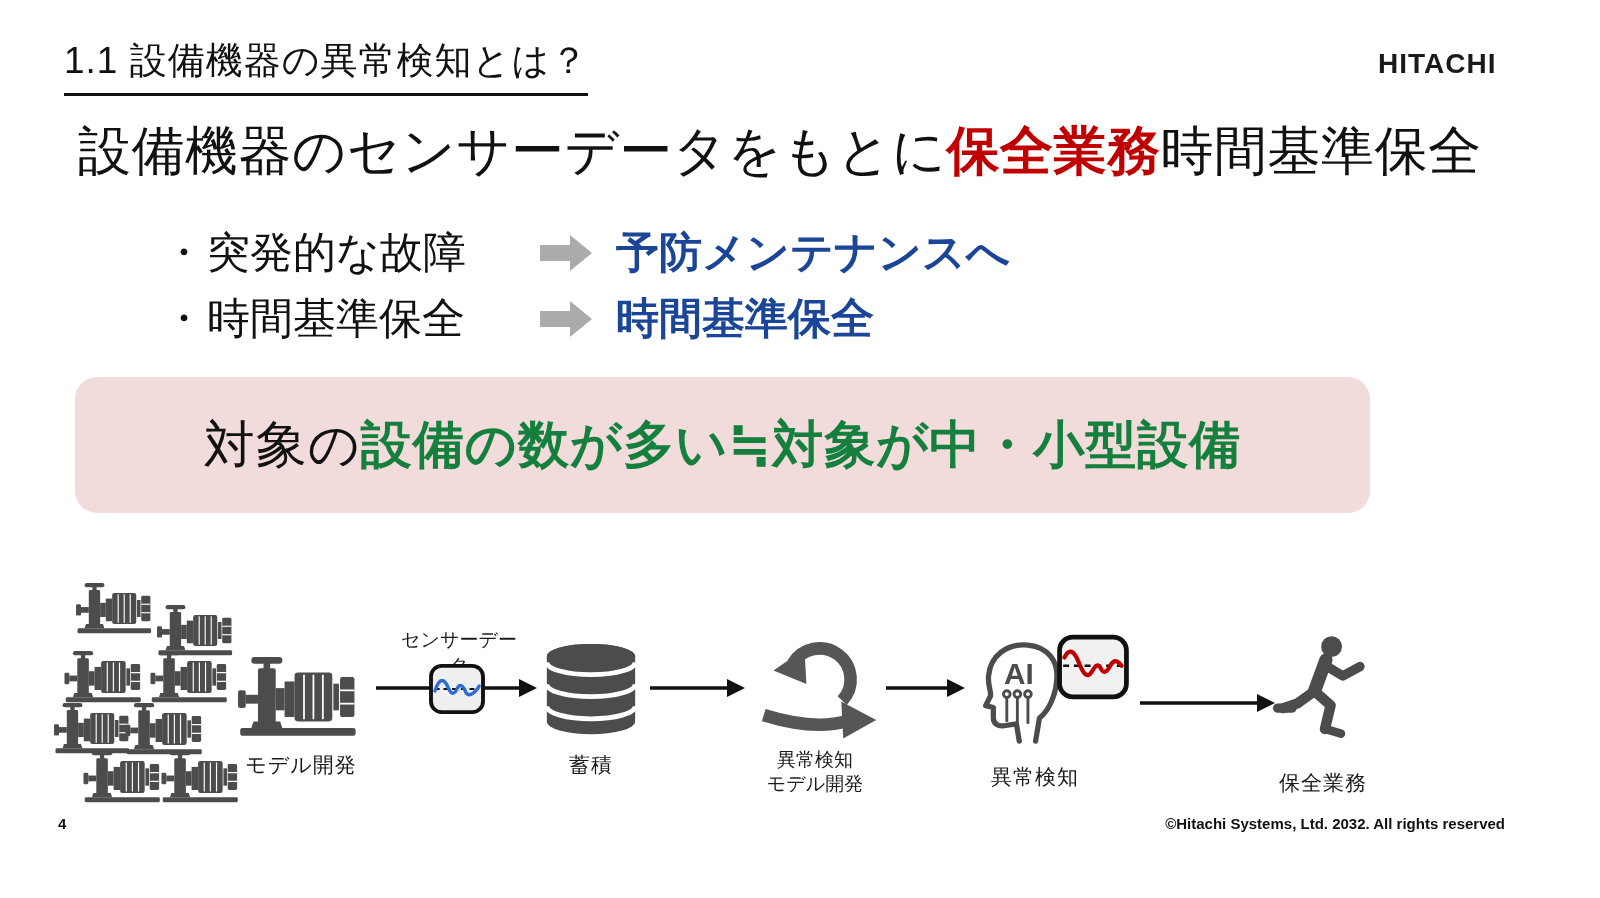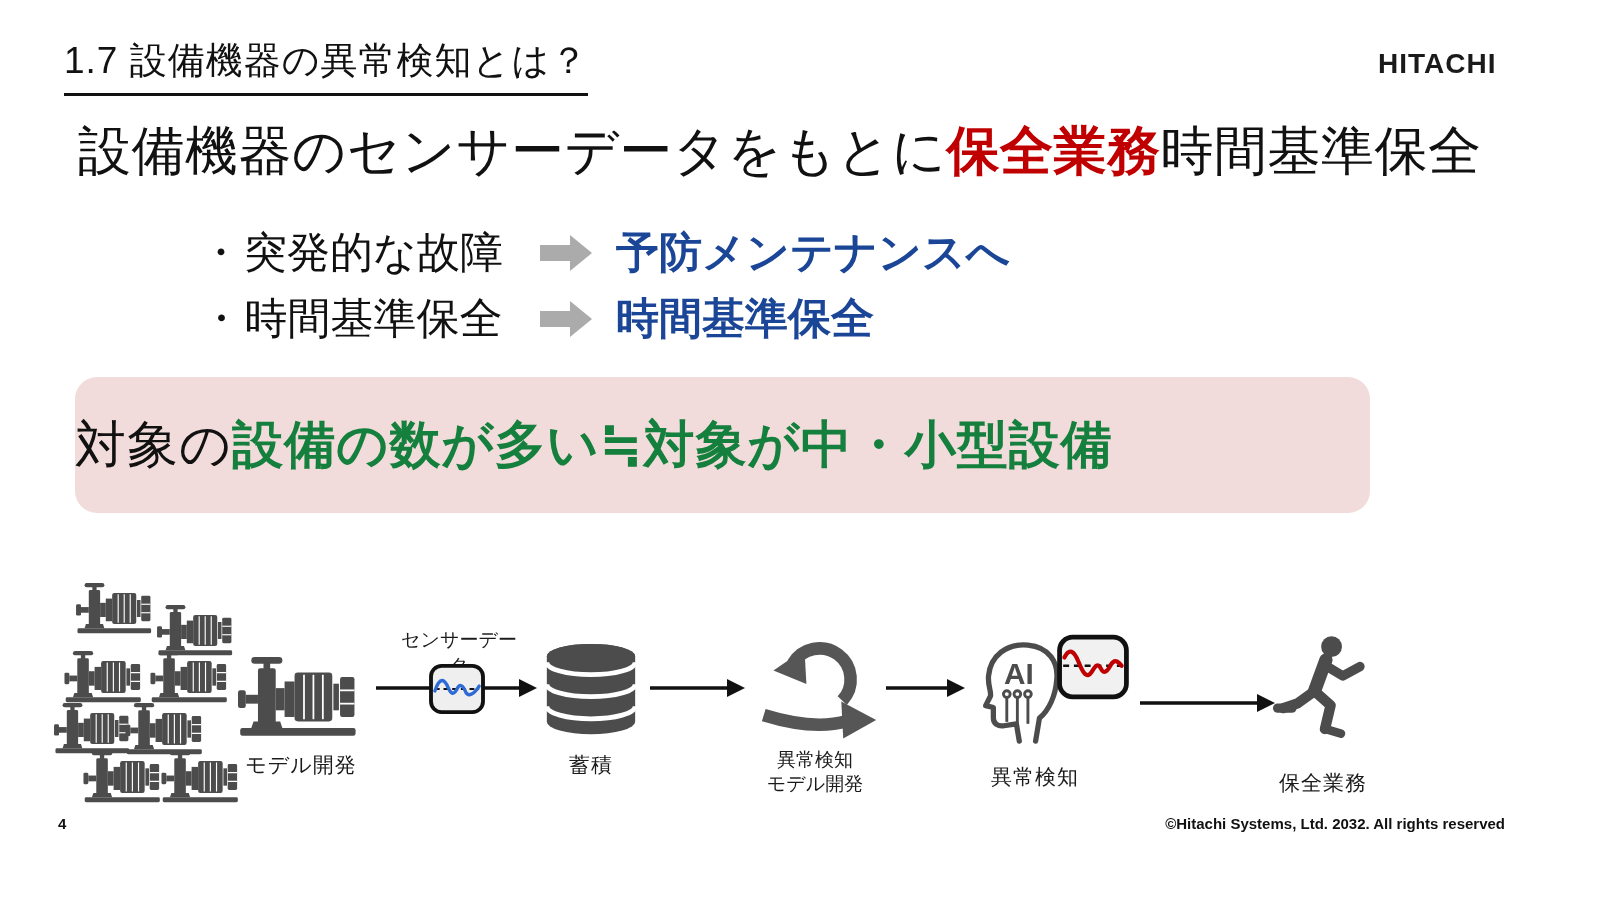--- a/index.html
+++ b/index.html
@@ -14,28 +14,28 @@
     border-bottom:3px solid #111;padding-bottom:7px;letter-spacing:1px;
   }
   .logo{
     left:1378px;top:48px;font-size:28px;font-weight:800;color:#1a1a1a;letter-spacing:1px;
   }
   
   .headline{left:78px;top:116px;font-size:53px;font-weight:500;letter-spacing:0.5px;white-space:nowrap;}
   .headline .hl{color:#C00000;font-weight:800;}
   
   .bullet-row{left:162px;font-size:43px;display:flex;align-items:center;white-space:nowrap;}
-  .bullet-row .lbl{width:378px;display:inline-block;text-align:center;}
+  .bullet-row .lbl{width:378px;display:inline-block;}
   .bullet-row .marker{margin-right:2px;}
   .block-arrow{width:52px;height:40px;margin-right:24px;flex:0 0 auto;}
   .bullet-row .result{color:#1B4697;font-weight:800;}
   
   .callout{
     left:75px;top:377px;width:1295px;height:136px;background:#F2DCDB;border-radius:22px;
-    display:flex;align-items:center;justify-content:flex-start;font-size:51px;letter-spacing:1px;white-space:nowrap;
+    display:flex;align-items:center;justify-content:center;font-size:51px;letter-spacing:1px;white-space:nowrap;
   }
   .callout .hl{color:#15803d;font-weight:800;}
   
   .diagram{left:0;top:575px;width:1600px;height:260px;}
   .dlabel{position:absolute;text-align:center;font-size:21px;color:#1a1a1a;letter-spacing:1px;}
   .dlabel.small{font-size:19px;letter-spacing:0;}
   .connectors{position:absolute;left:0;top:0;}
   svg{display:block;}
 </style>
 </head>
@@ -64,21 +64,21 @@
         <line x1="76.5" y1="16" x2="76.5" y2="56"></line>
         <line x1="92" y1="30" x2="105" y2="30"></line>
         <line x1="92" y1="42" x2="105" y2="42"></line>
       </g>
     </symbol>
   </defs>
 </svg>
 
 <div class="slide">
 
-  <div class="abs page-title">1.7 設備機器の異常検知とは？</div>
+  <div class="abs page-title">1.1 設備機器の異常検知とは？</div>
   <div class="abs logo">HITACHI</div>
 
   <div class="abs headline"><span>設備機器のセンサーデータをもとに</span><span class="hl">保全業務</span><span>時間基準保全</span></div>
 
   <div class="abs bullet-row" style="top:224px;">
     <span class="lbl"><span class="marker">・</span><span>突発的な故障</span></span>
     <svg class="block-arrow" viewBox="0 0 52 40">
         <polygon points="0,12 30,12 30,2 52,20 30,38 30,28 0,28" fill="#ABABAB"></polygon>
       </svg>
     <span class="result">予防メンテナンスへ</span>

